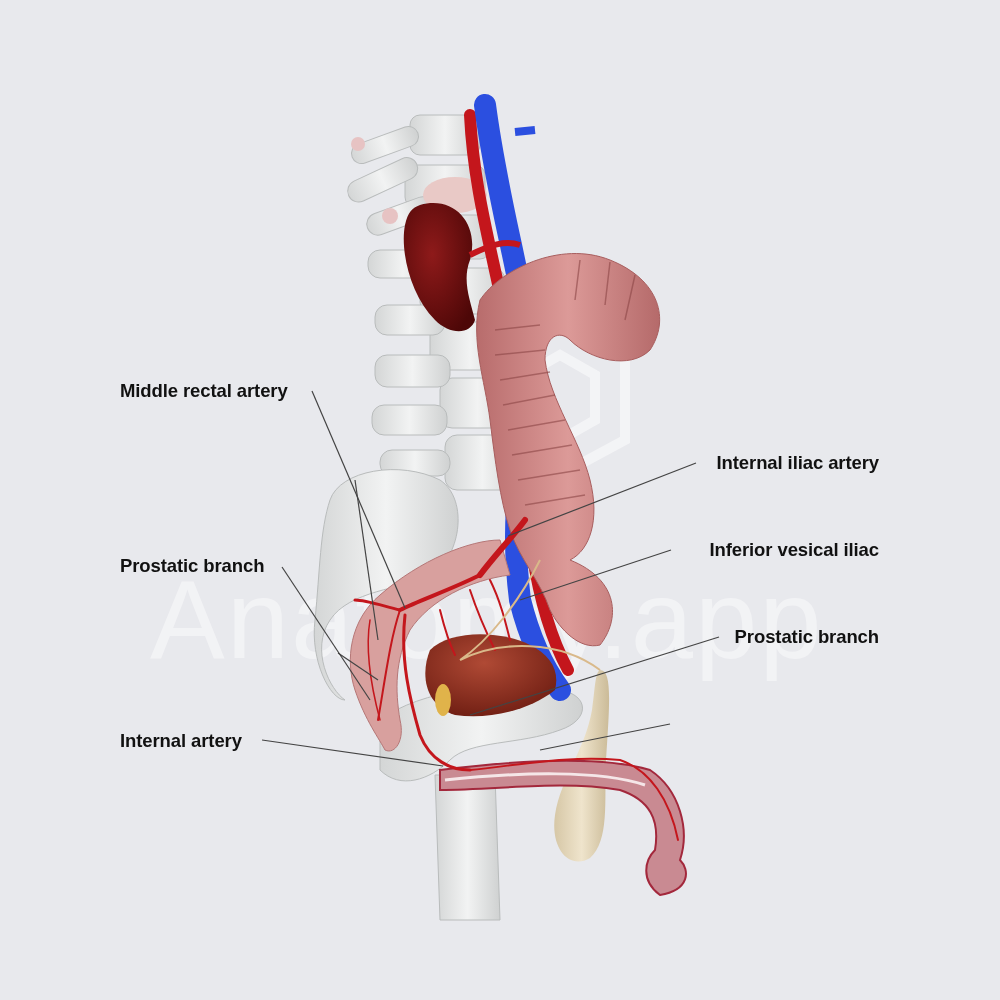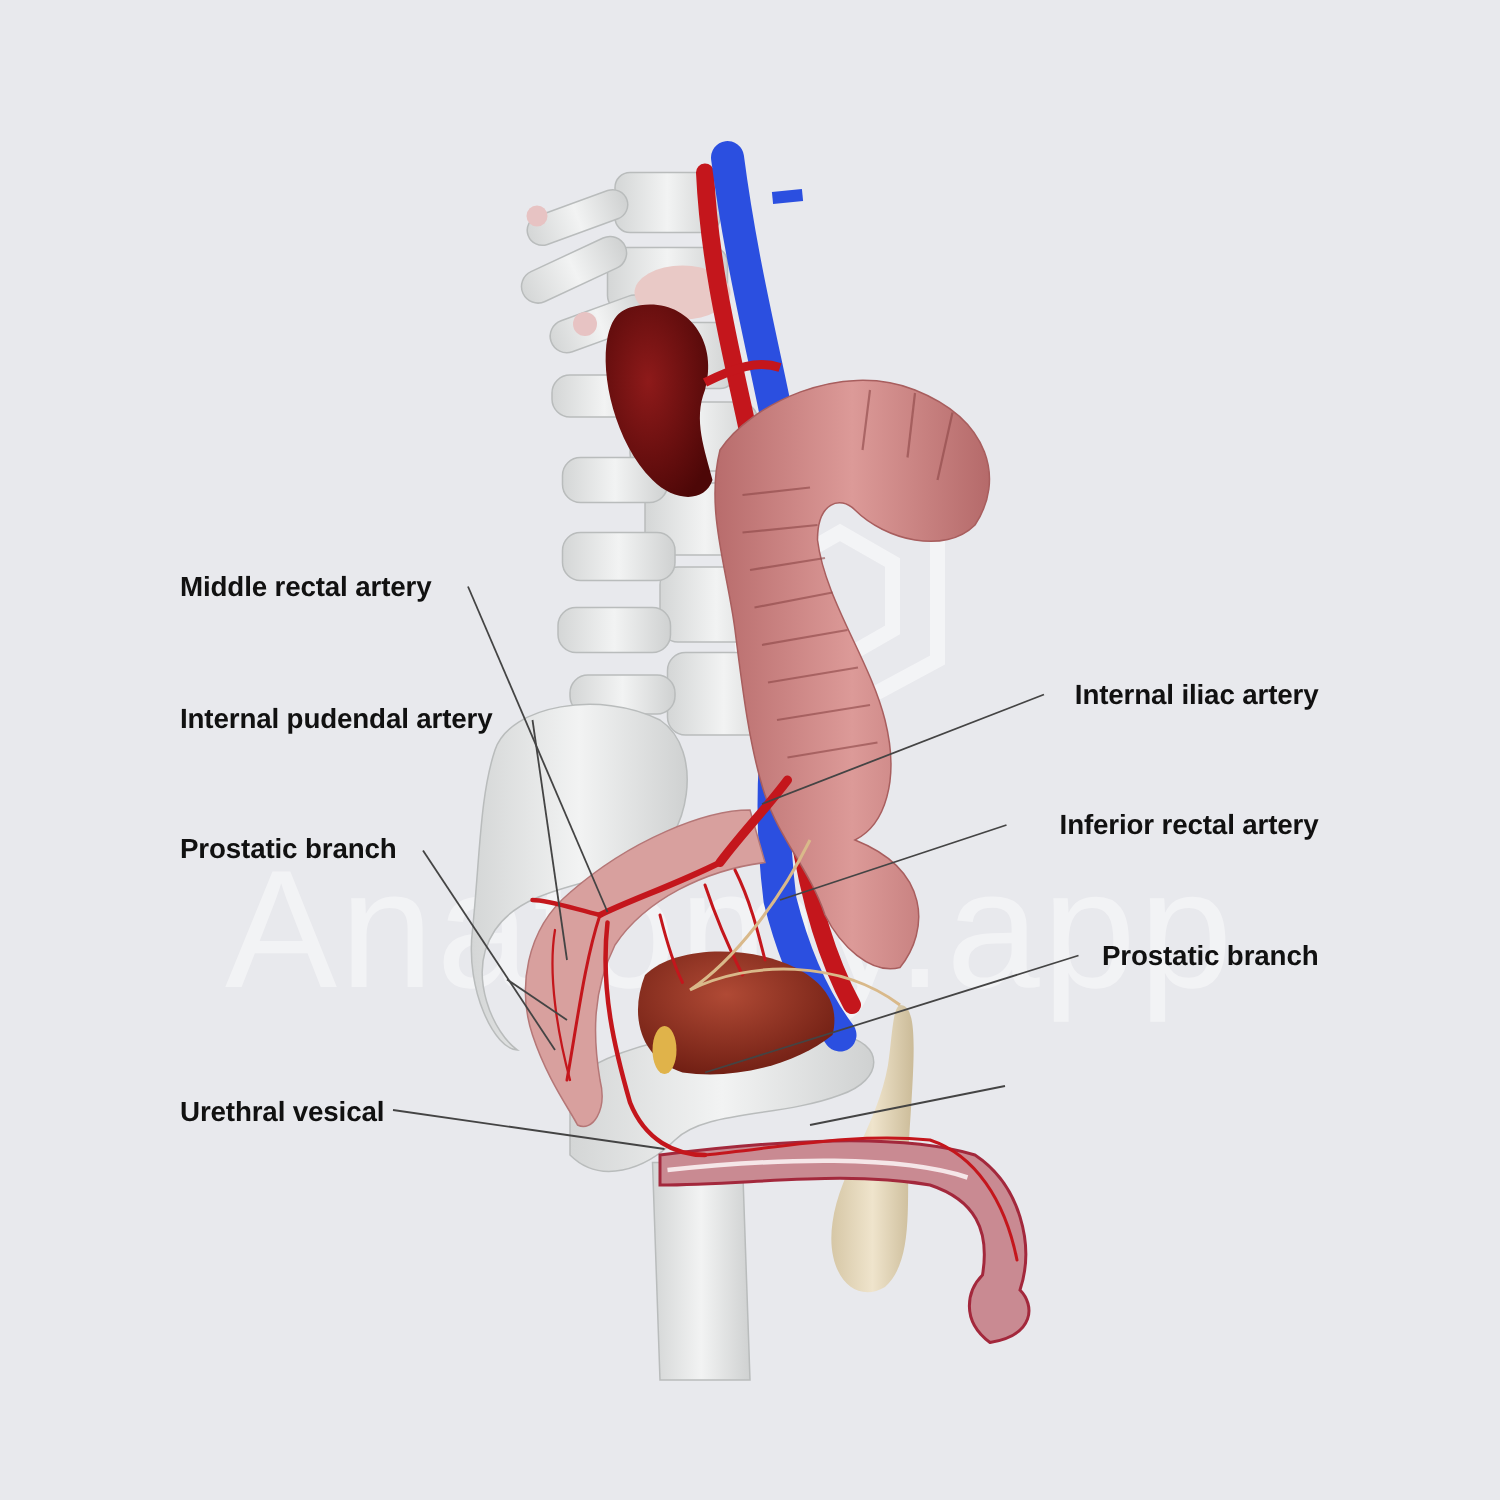--- a/index.html
+++ b/index.html
@@ -135,20 +135,19 @@
       <line x1="338" y1="653" x2="378" y2="680"></line>
       <line x1="262" y1="740" x2="443" y2="766"></line>
       <line x1="696" y1="463" x2="508" y2="536"></line>
       <line x1="671" y1="550" x2="520" y2="600"></line>
       <line x1="719" y1="637" x2="470" y2="715"></line>
       <line x1="670" y1="724" x2="540" y2="750"></line>
     </g>
   </svg>
 
   <div class="label" style="left:120px;top:380px">Middle rectal artery</div>
-  <div class="label" style="left:120px;top:468px">Internal pudendal artery</div>
   <div class="label" style="left:120px;top:555px">Prostatic branch</div>
-  <div class="label" style="left:120px;top:730px">Urethral vesical</div>
+  <div class="label" style="left:120px;top:730px">Internal artery</div>
 
   <div class="label right" style="right:121px;top:452px">Internal iliac artery</div>
-  <div class="label right" style="right:121px;top:539px">Inferior rectal artery</div>
+  <div class="label right" style="right:121px;top:539px">Inferior vesical iliac</div>
   <div class="label right" style="right:121px;top:626px">Prostatic branch</div>
 </div>
 
 </body></html>

